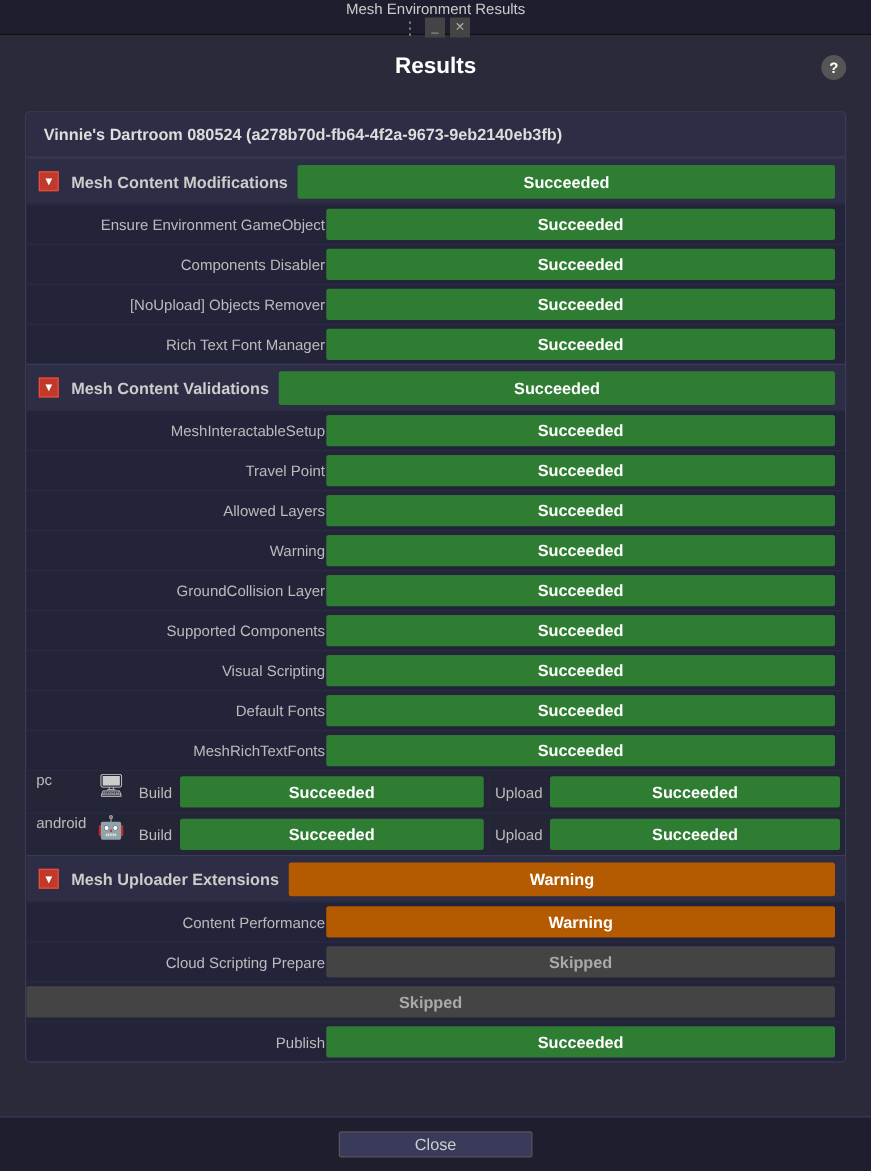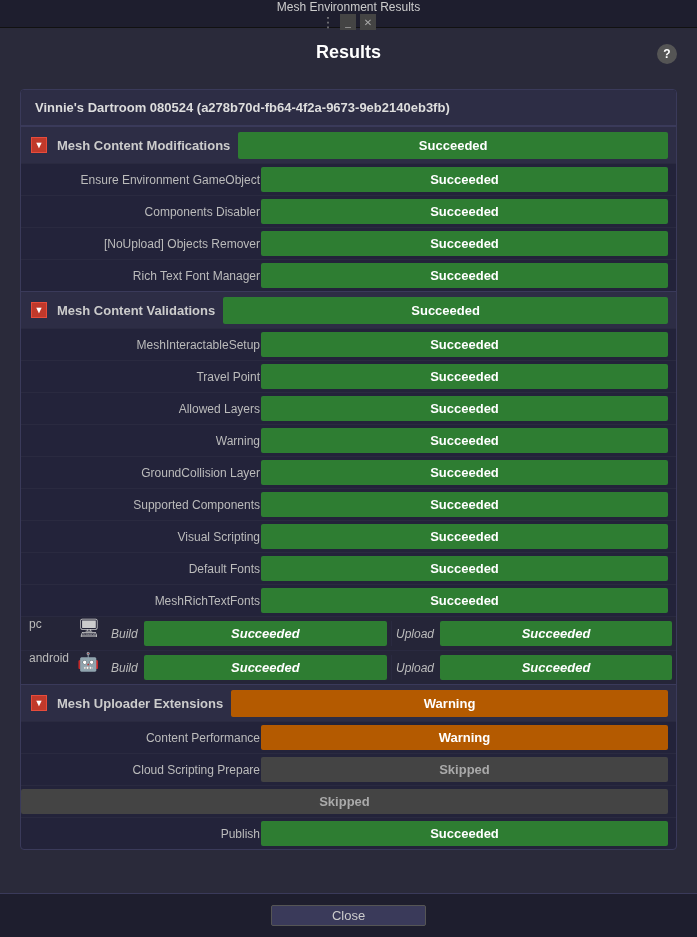--- a/index.html
+++ b/index.html
@@ -207,21 +207,20 @@
       display: flex;
       align-items: center;
       justify-content: center;
       font-size: 18px;
       color: #ccc;
       flex-shrink: 0;
     }
     .platform-cells {
       flex: 1;
       display: flex;
-      font-style: italic;
     }
     .platform-cell {
       flex: 1;
       display: flex;
       align-items: center;
       padding: 4px 4px;
     }
     .platform-cell-label {
       font-size: 12px;
       color: #bbb;

